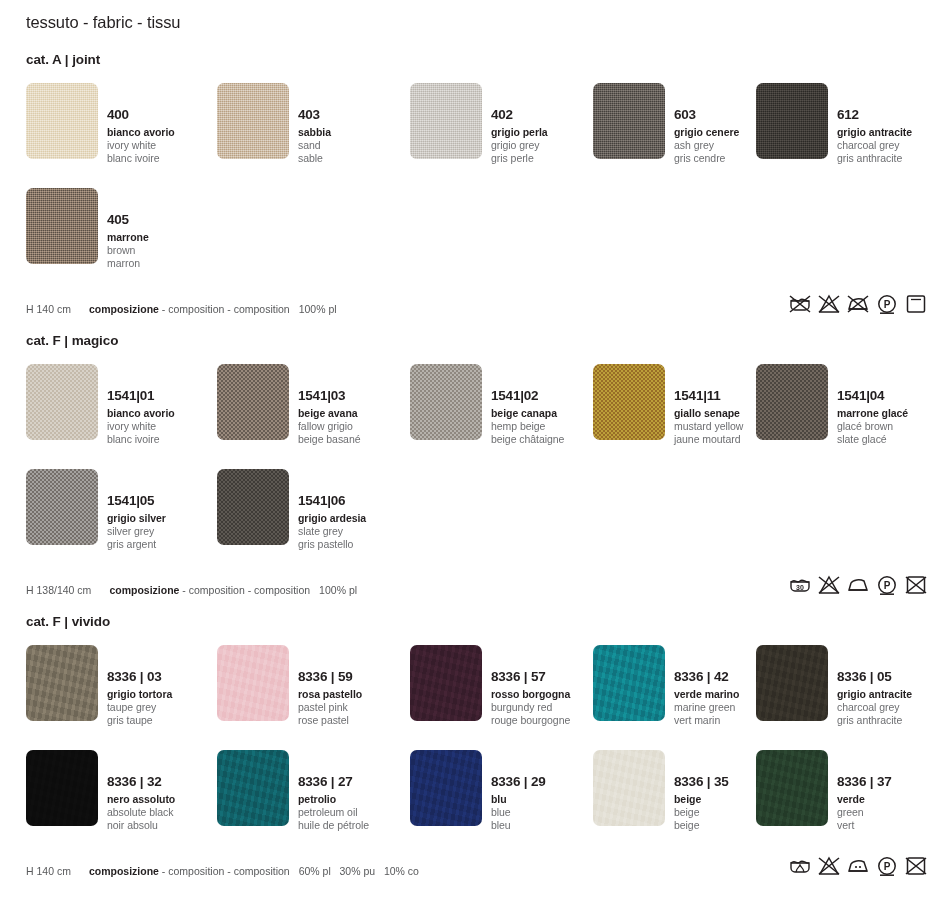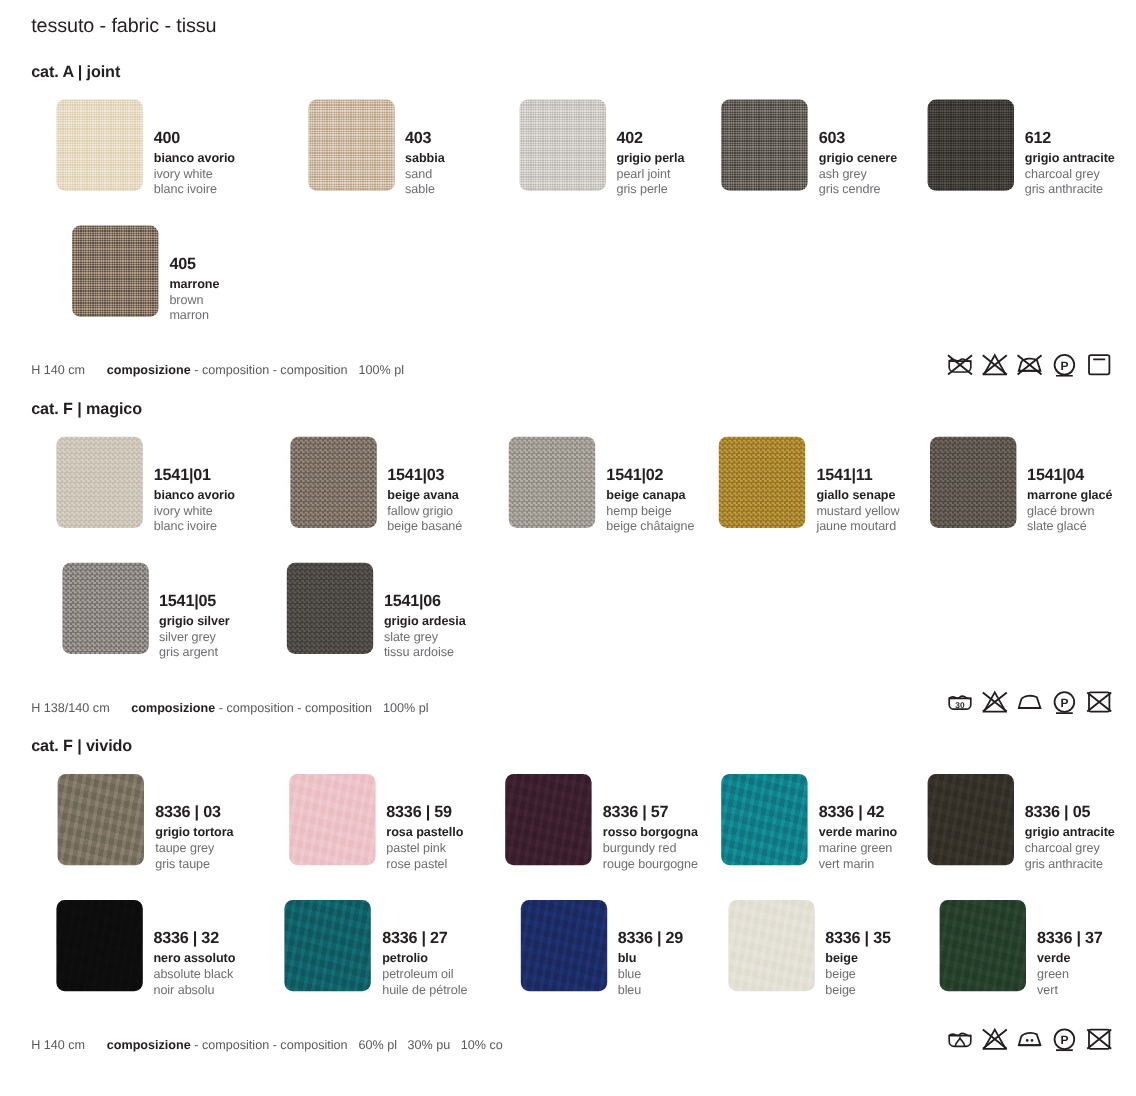--- a/index.html
+++ b/index.html
@@ -27,21 +27,21 @@
     font-size: 13.5px; font-weight: bold; letter-spacing: -0.1px;
     line-height: 18px; color: #231f20;
   }
 
   
   .grid {
     display: grid;
     grid-template-columns: 191px 193px 183px 163px 190px;
     row-gap: 0;
   }
-  .cell { display: flex; align-items: flex-start; height: 105px; justify-content: center; }
+  .cell { display: flex; align-items: flex-start; height: 105px; }
   .cell.empty { visibility: hidden; }
 
   .swatch {
     width: 72px; height: 76px;
     border-radius: 7px;
     flex: 0 0 72px;
     position: relative;
     overflow: hidden;
     background-color: #cccccc;
   }
@@ -139,21 +139,21 @@
               <span class="sw-it">sabbia</span>
               <span class="sw-en">sand</span>
               <span class="sw-fr">sable</span>
             </div>
           </div>
           <div class="cell">
             <div class="swatch tex-joint" style="background-color:#c9c5bf"></div>
             <div class="labels">
               <span class="sw-code">402</span>
               <span class="sw-it">grigio perla</span>
-              <span class="sw-en">pearl joint</span>
+              <span class="sw-en">grigio grey</span>
               <span class="sw-fr">gris perle</span>
             </div>
           </div>
           <div class="cell">
             <div class="swatch tex-joint" style="background-color:#5c5752"></div>
             <div class="labels">
               <span class="sw-code">603</span>
               <span class="sw-it">grigio cenere</span>
               <span class="sw-en">ash grey</span>
               <span class="sw-fr">gris cendre</span>
@@ -271,21 +271,21 @@
               <span class="sw-en">silver grey</span>
               <span class="sw-fr">gris argent</span>
             </div>
           </div>
           <div class="cell">
             <div class="swatch tex-magico" style="background-color:#4c4843"></div>
             <div class="labels">
               <span class="sw-code">1541|06</span>
               <span class="sw-it">grigio ardesia</span>
               <span class="sw-en">slate grey</span>
-              <span class="sw-fr">tissu ardoise</span>
+              <span class="sw-fr">gris pastello</span>
             </div>
           </div>
           <div class="cell empty"></div>
           <div class="cell empty"></div>
           <div class="cell empty"></div>
         </div>
         <div class="comp-row">
           <span class="comp-h">H 138/140 cm</span>
           <span class="comp-text"><span class="c-bold">composizione</span><span> - composition - composition</span></span>
           <span class="comp-percent">100% pl</span>

